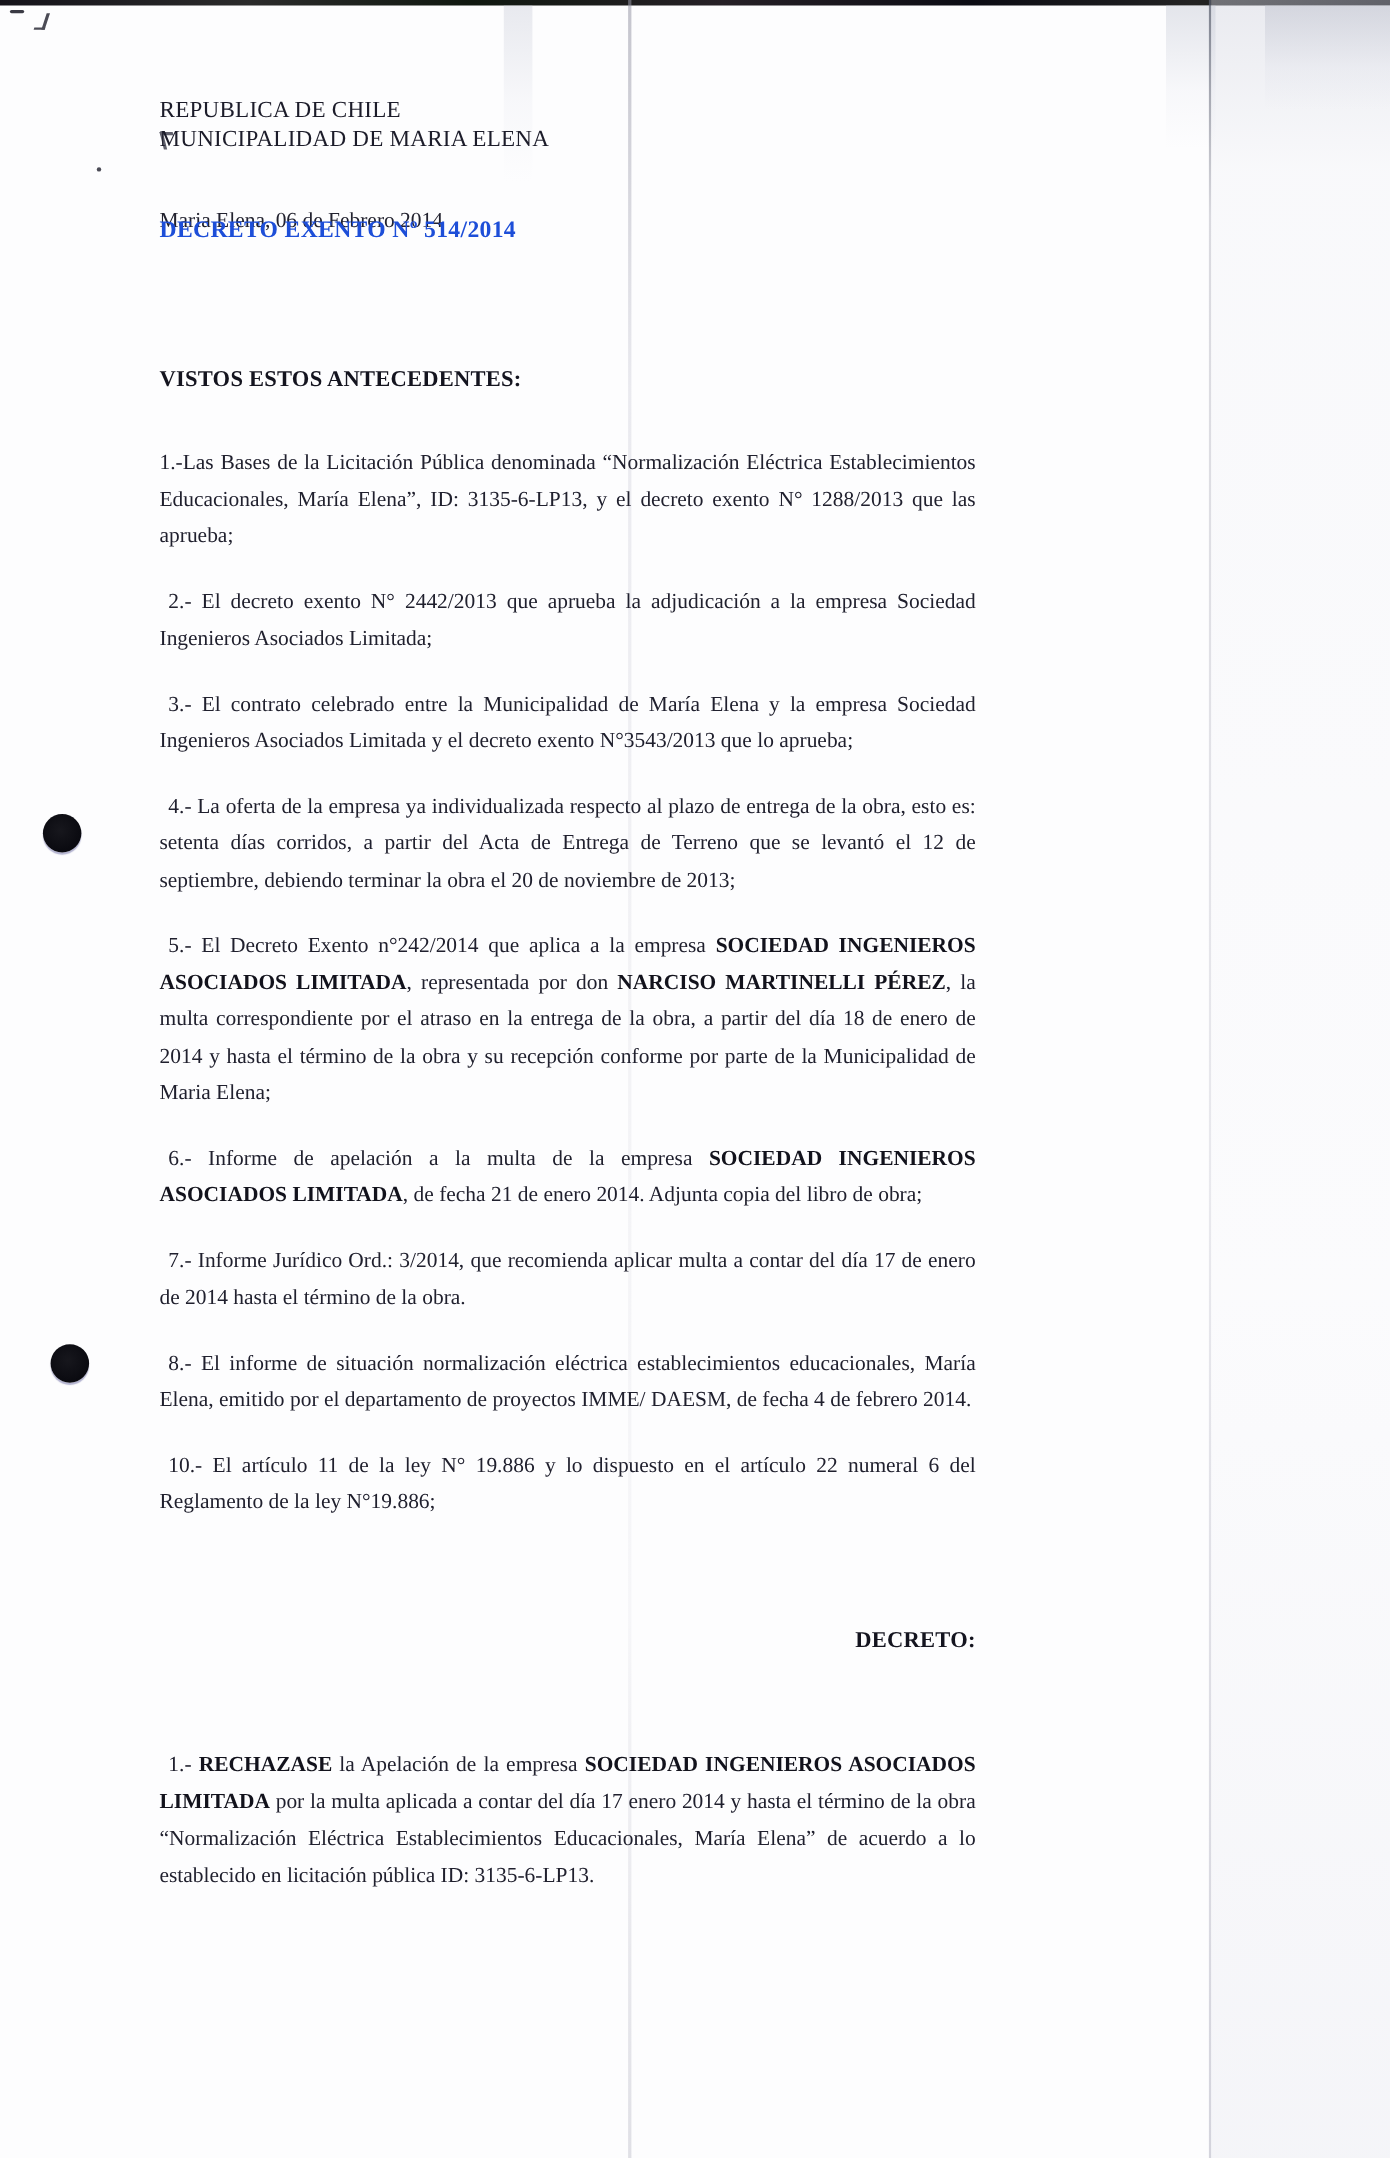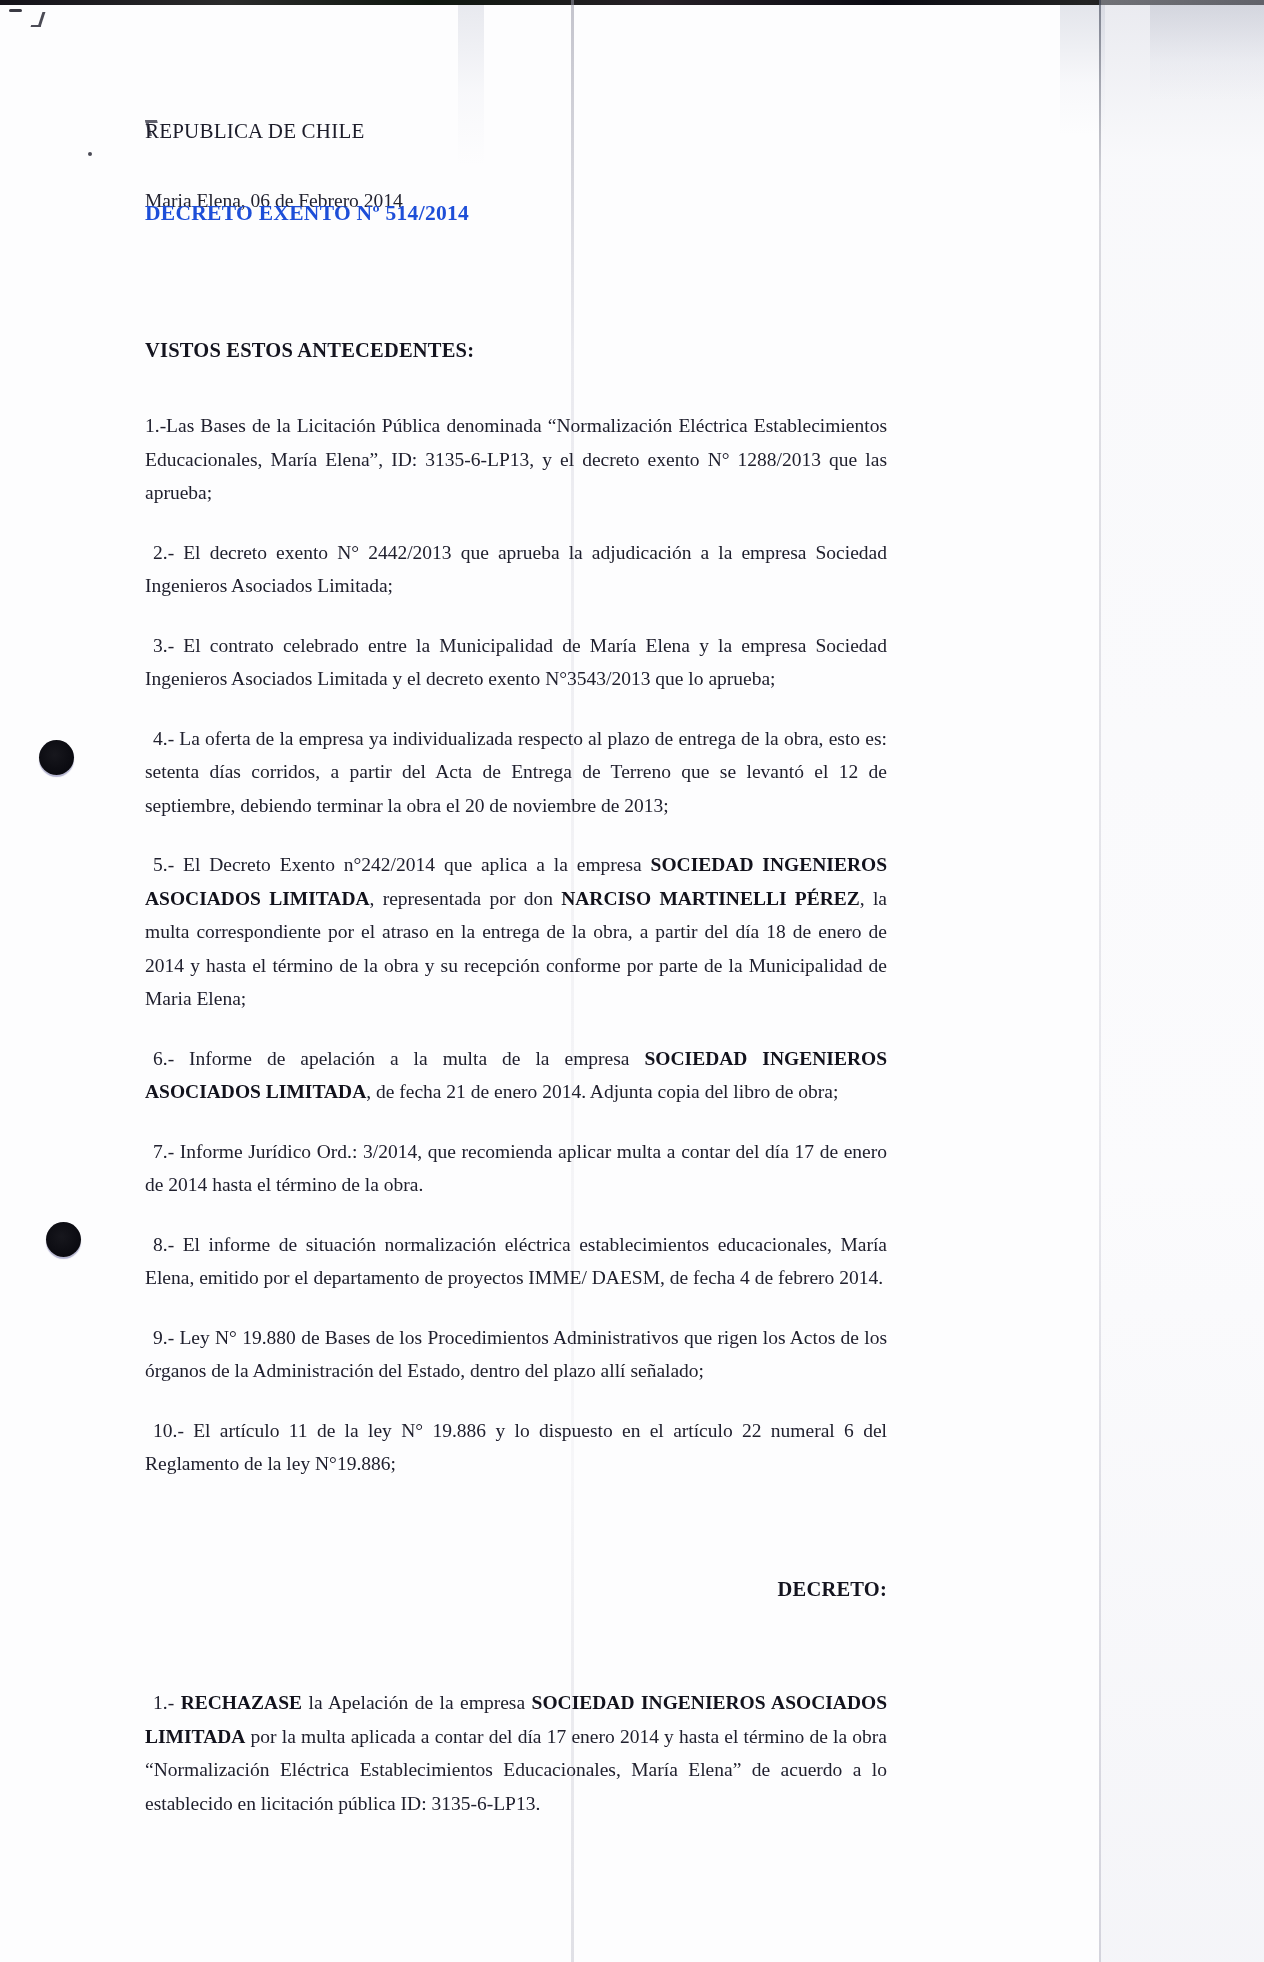--- a/index.html
+++ b/index.html
@@ -50,21 +50,21 @@
   
   .speck-dash{position:absolute;left:9px;top:9px;width:13px;height:3px;background:#3a3a44;border-radius:2px;}
   .speck-tick{position:absolute;left:33px;top:12px;width:7px;height:13px;border-right:3px solid #2c2c38;border-bottom:2px solid #2c2c38;transform:skewX(-18deg);opacity:.85;}
   .speck-quote{position:absolute;left:147px;top:120px;width:9px;height:13px;border-left:3px solid #3a3a48;border-top:3px solid #3a3a48;transform:skewX(14deg);opacity:.8;}
   .speck-dot{position:absolute;left:88px;top:152px;width:4px;height:4px;background:#4a4a55;border-radius:50%;}
   
   .content{
     position:absolute;left:145px;top:0;width:742px;
     font-size:19.5px;line-height:33.5px;
   }
-  .doc-header{margin-top:118px;font-size:21px;line-height:27px;letter-spacing:.2px;color:#1c1c2a;}
+  .doc-header{margin-top:86px;font-size:21px;line-height:27px;letter-spacing:.2px;color:#1c1c2a;}
   .dateline{
     position:absolute;left:145px;top:190px;width:947px;
     text-align:left;font-size:19.5px;color:#22222f;
   }
   .doc-title{margin-top:52px;font-weight:bold;font-size:21.5px;letter-spacing:.3px;color:#1d4ed8;}
   .vistos-heading{margin-top:103px;font-weight:bold;font-size:20.5px;letter-spacing:.2px;color:#14141f;}
   .antecedentes{margin-top:42px;}
   .para{
     margin:26px 0 0 0;text-align:justify;text-indent:8px;color:#20202e;
   }
@@ -88,36 +88,36 @@
 <div class="speck-dash"></div>
 <div class="speck-tick"></div>
 <div class="speck-quote"></div>
 <div class="speck-dot"></div>
 
 <div class="dateline">Maria Elena, 06 de Febrero 2014</div>
 
 <div class="content">
   <div class="doc-header">
     <div>REPUBLICA DE CHILE</div>
+    <div>MUNICIPALIDAD DE MARIA ELENA</div>
   </div>
 
   <div class="doc-title">DECRETO EXENTO Nº 514/2014</div>
 
   <div class="vistos-heading">VISTOS ESTOS ANTECEDENTES:</div>
 
   <div class="antecedentes">
       <p class="para"><span>1.-Las Bases de la Licitación Pública denominada “Normalización Eléctrica Establecimientos Educacionales, María Elena”, ID: 3135-6-LP13, y el decreto exento N° 1288/2013 que las aprueba;</span></p>
       <p class="para"><span>2.- El decreto exento N° 2442/2013 que aprueba la adjudicación a la empresa Sociedad Ingenieros Asociados Limitada;</span></p>
       <p class="para"><span>3.- El contrato celebrado entre la Municipalidad de María Elena y la empresa Sociedad Ingenieros Asociados Limitada y el decreto exento N°3543/2013 que lo aprueba;</span></p>
       <p class="para"><span>4.- La oferta de la empresa ya individualizada respecto al plazo de entrega de la obra, esto es: setenta días corridos, a partir del Acta de Entrega de Terreno que se levantó el 12 de septiembre, debiendo terminar la obra el 20 de noviembre de 2013;</span></p>
       <p class="para"><span>5.- El Decreto Exento n°242/2014 que aplica a la empresa </span><b>SOCIEDAD INGENIEROS ASOCIADOS LIMITADA</b><span>, representada por don </span><b>NARCISO MARTINELLI PÉREZ</b><span>, la multa correspondiente por el atraso en la entrega de la obra, a partir del día 18 de enero de 2014 y hasta el término de la obra y su recepción conforme por parte de la Municipalidad de Maria Elena;</span></p>
       <p class="para"><span>6.- Informe de apelación a la multa de la empresa </span><b>SOCIEDAD INGENIEROS ASOCIADOS LIMITADA</b><span>, de fecha 21 de enero 2014. Adjunta copia del libro de obra;</span></p>
       <p class="para"><span>7.- Informe Jurídico Ord.: 3/2014, que recomienda aplicar multa a contar del día 17 de enero de 2014 hasta el término de la obra.</span></p>
       <p class="para"><span>8.- El informe de situación normalización eléctrica establecimientos educacionales, María Elena, emitido por el departamento de proyectos IMME/ DAESM, de fecha 4 de febrero 2014.</span></p>
-      <p class="para"><span>9.- Ley N° 19.880 de Bases de los Procedimientos Administrativos que rigen los Actos  de los órganos de la Administración del Estado, dentro del plazo allí señalado;</span></p>
       <p class="para"><span>10.- El artículo 11 de la ley N° 19.886  y lo dispuesto en el artículo 22 numeral 6 del Reglamento de la ley N°19.886;</span></p>
     </div>
 
   <div class="decreto-heading">DECRETO:</div>
 
   <div class="decreto-items">
       <p class="para"><span>1.- </span><b>RECHAZASE</b><span> la Apelación de la empresa </span><b>SOCIEDAD INGENIEROS ASOCIADOS LIMITADA</b><span> por la multa aplicada a contar del día 17 enero 2014 y hasta el término de la obra “Normalización Eléctrica Establecimientos Educacionales, María Elena” de acuerdo a lo establecido en licitación pública ID: 3135-6-LP13.</span></p>
     </div>
 </div>
 

